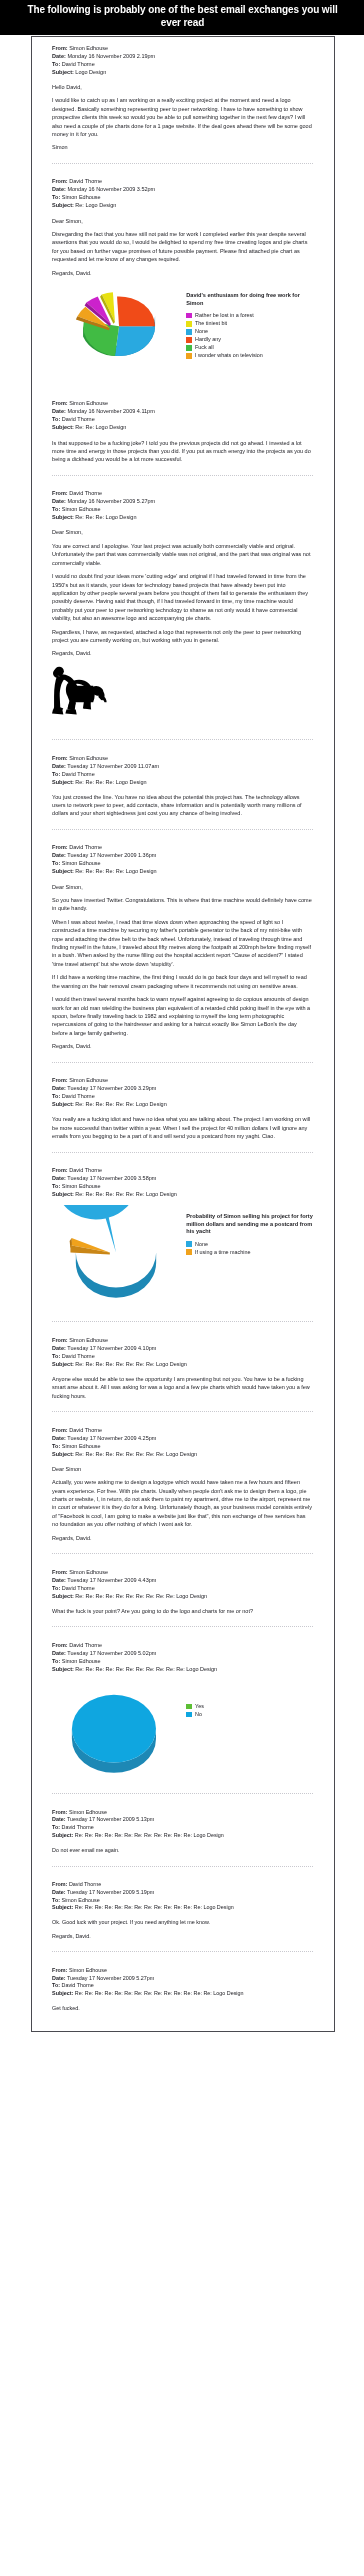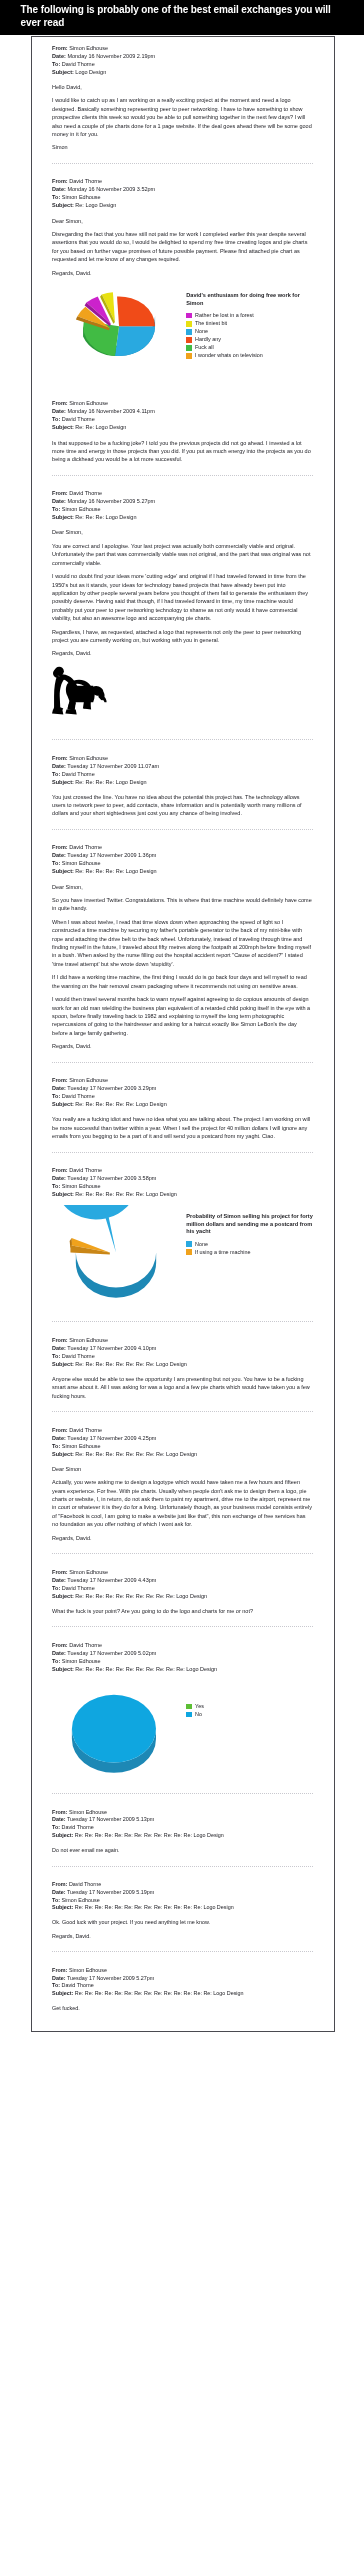--- a/index.html
+++ b/index.html
@@ -7,21 +7,21 @@
   html, body { margin:0; padding:0; }
   body {
     width: 365px;
     background: #ffffff;
     font-family: "Liberation Sans", sans-serif;
     color: #1c1c22;
   }
   .banner {
     background: #000000;
     color: #ffffff;
-    text-align: left;
+    text-align: center;
     padding: 3.1px 20.6px 5.2px 20.6px;
     font-weight: bold;
     font-size: 10px;
     line-height: 1.32;
     letter-spacing: -0.1px;
   }
   .page-wrap {
     background: #ffffff;
     padding: 1px 0 0 0;
   }

